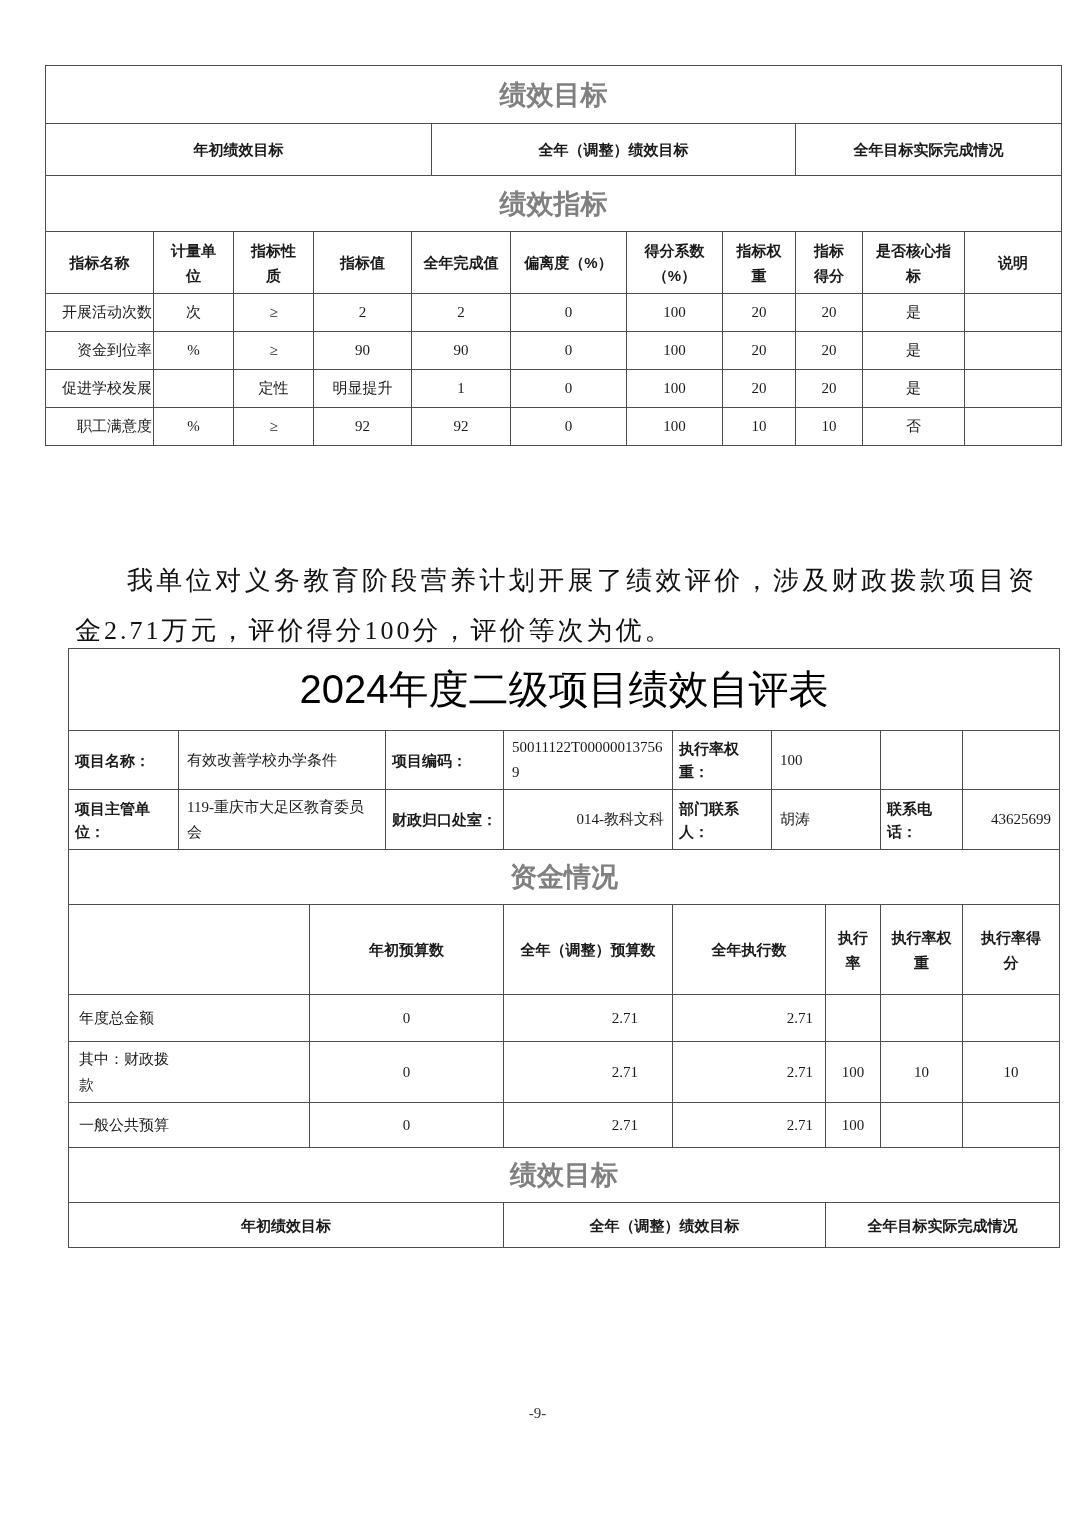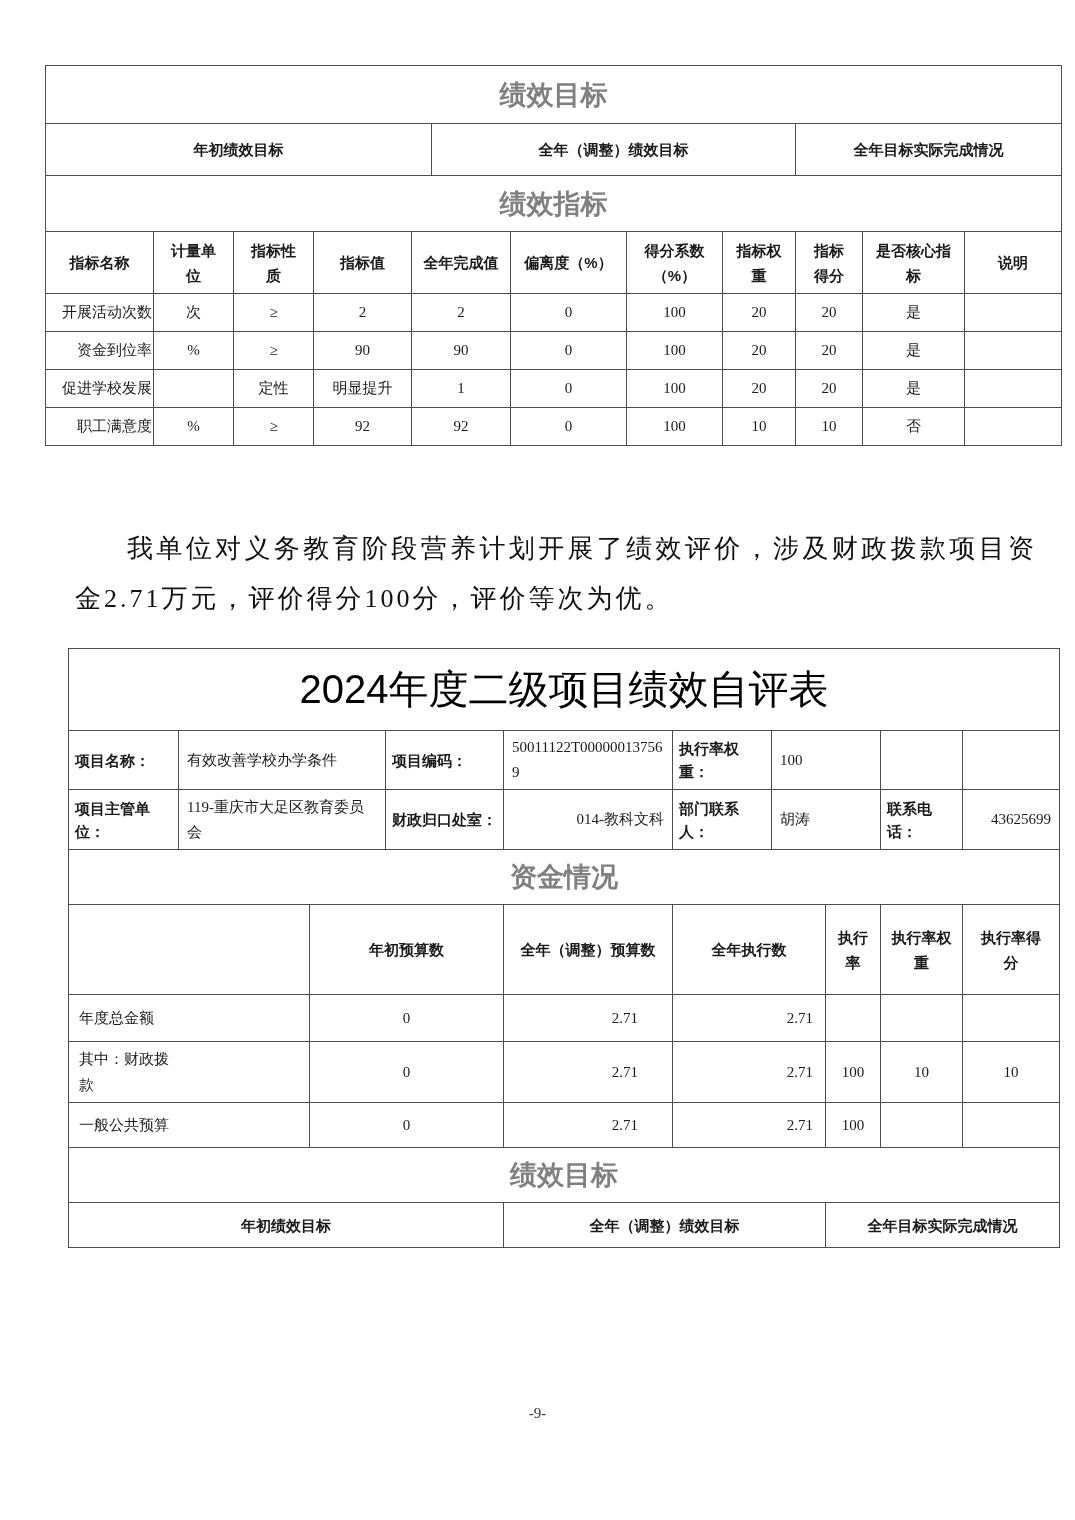--- a/index.html
+++ b/index.html
@@ -29,21 +29,21 @@
   .val  { font-size:15px; line-height:25px; text-align:left; vertical-align:middle;
           padding:4px 8px; word-break:break-all; }
   .val.center { text-align:right; }
 
   .flbl { font-size:15px; line-height:26px; text-align:left; vertical-align:middle;
           padding:4px 10px; white-space:pre-line; }
   .num-c  { font-size:15px; text-align:center; vertical-align:middle; }
   .num-r1 { font-size:15px; text-align:right; vertical-align:middle; padding-right:34px; }
   .num-r2 { font-size:15px; text-align:right; vertical-align:middle; padding-right:12px; }
 
-  .summary { position:absolute; left:75px; top:524px; width:962px; margin:0;
+  .summary { position:absolute; left:75px; top:556px; width:962px; margin:0;
              font-size:26px; line-height:50px; letter-spacing:3px; text-indent:2em;
              text-align:justify; color:#111; }
   .footer { position:absolute; left:0; top:1405px; width:100%; text-align:center;
             font-size:15px; color:#333; }
 </style>
 </head>
 <body>
 
 <div class="page">
 

